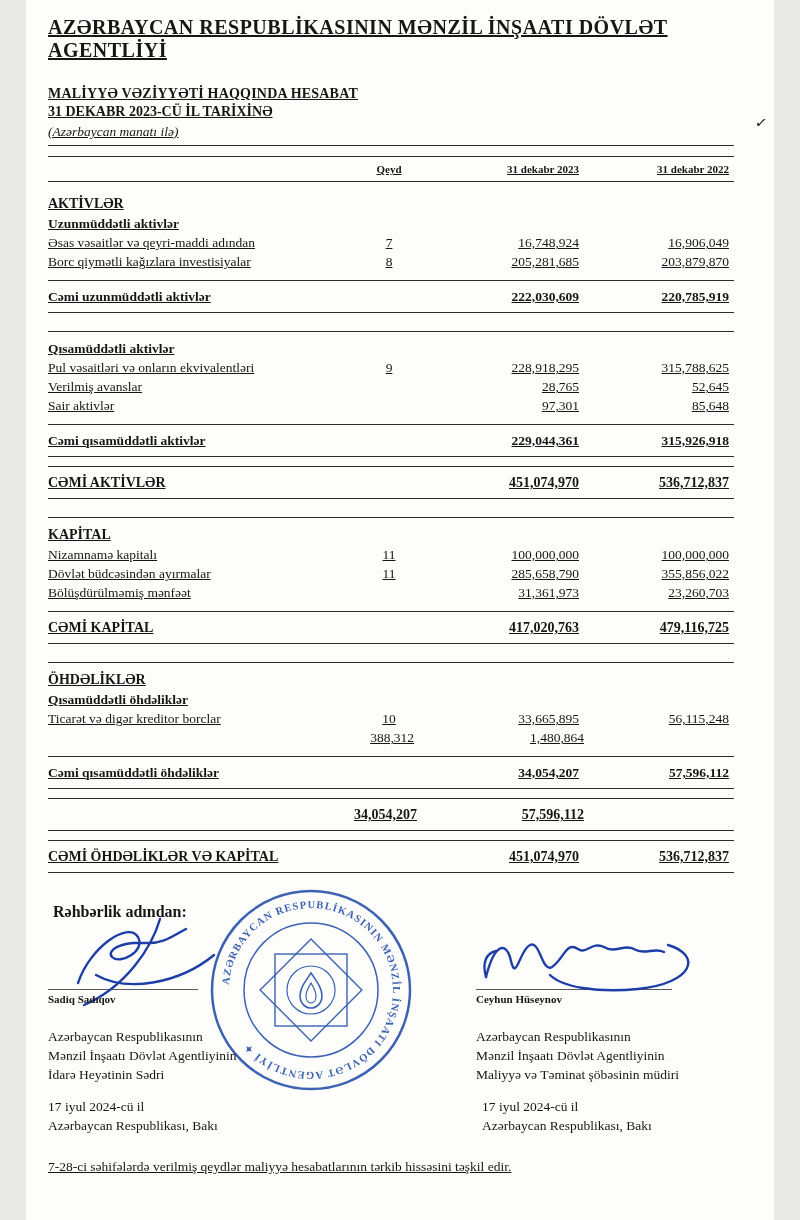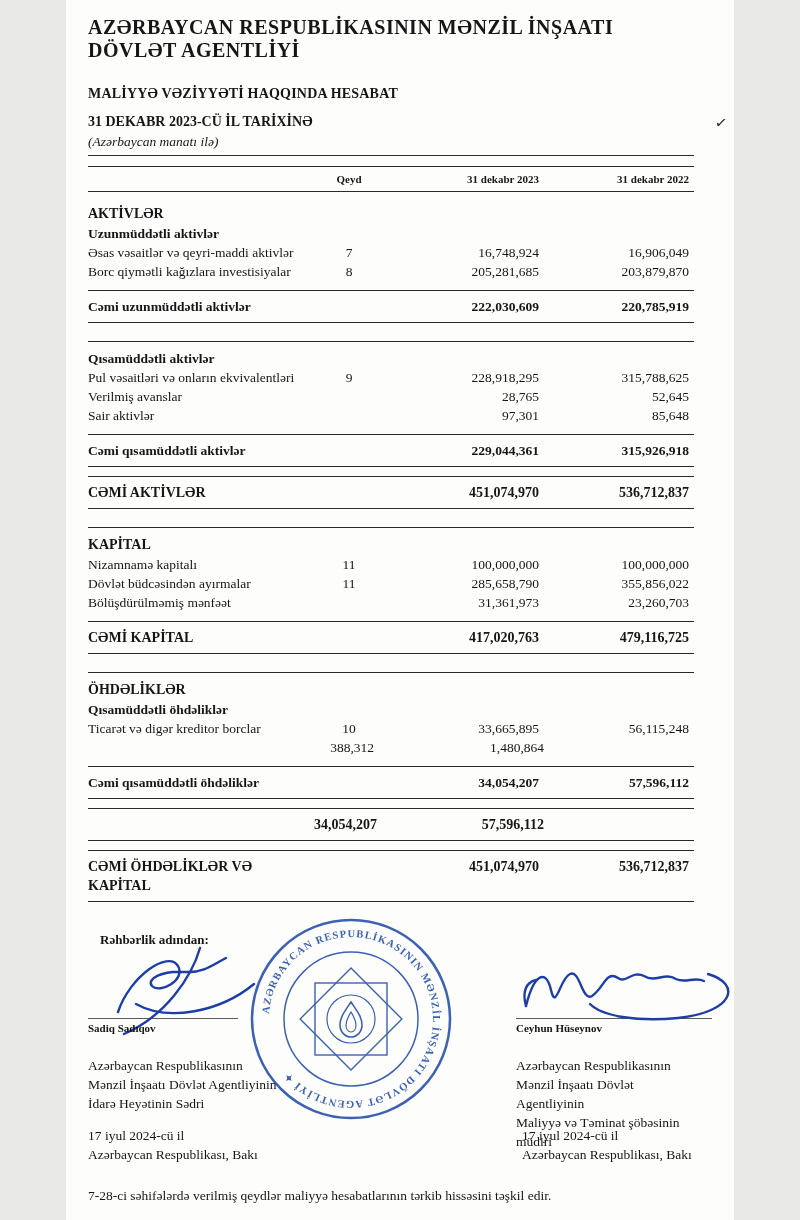--- a/index.html
+++ b/index.html
@@ -1,24 +1,24 @@
 <!DOCTYPE html>
 <html><head>
 <meta charset="utf-8">
 <style>
   html, body { margin:0; padding:0; background:#e9e9e7; }
   .page {
-    position:relative; width:668px; height:1220px; margin:0 auto;
+    position:relative; width:748px; height:1220px; margin:0 auto;
     background:#fdfdfb; color:#161616;
     font-family:"Liberation Serif", serif;
-    box-sizing:border-box; padding:16px 40px 14px 22px; overflow:hidden;
+    box-sizing:border-box; padding:16px 40px 14px 22px; overflow:hidden;text-decoration:underline;
   }
   .doc-title { font-size:20px; font-weight:bold; letter-spacing:0.5px; }
   .report-title { margin-top:24px; font-size:14px; font-weight:bold; letter-spacing:0.2px; }
-  .report-date { margin-top:12px; font-size:14px; font-weight:bold; }
+  .report-date { margin-top:2px; font-size:14px; font-weight:bold; }
   .currency-note { margin-top:4px; font-size:13.5px; font-style:italic; padding-bottom:5px; border-bottom:1.4px solid #2a2a2a; }
 
   .thead {
     margin-top:10px; display:grid; grid-template-columns:1fr 70px 165px 145px;
     border-top:1.5px solid #2a2a2a; border-bottom:1.5px solid #2a2a2a;
     padding:6px 0; font-size:11px; font-weight:bold;
   }
   .thead .h-note { text-align:center; }
   .thead .h-2023 { text-align:right; padding-right:10px; }
   .thead .h-2022 { text-align:right; padding-right:5px; }
@@ -31,21 +31,21 @@
   .row.section { font-weight:bold; font-size:14px; line-height:20px; }
   .row.subsection { font-weight:bold; }
   .row.total, .row.total-major {
     font-weight:bold; border-top:1.5px solid #2a2a2a; border-bottom:1.5px solid #2a2a2a;
     padding:6px 0; margin-top:9px; margin-bottom:2px;
   }
   .row.total-major { font-size:14px; }
   .row.ruled { border-top:1.5px solid #2a2a2a; padding-top:7px; margin-top:18px; }
 
   .sig-section { position:relative; height:252px; margin-top:16px; }
-  .sig-heading { position:absolute; top:14px; left:12px; font-size:13px; font-weight:bold; }
+  .sig-heading { position:absolute; top:14px; left:5px; font-size:16px; font-weight:bold; }
   .stamp { position:absolute; left:160px; top:-2px; width:206px; height:206px; opacity:0.92; z-index:1; }
   .sig-svg { position:absolute; z-index:2; }
   .sig-left-svg { left:14px; top:24px; }
   .sig-right-svg { left:428px; top:36px; }
   .sig-line { position:absolute; border-bottom:1px solid #5a5a5a; z-index:0; }
   .sig-line.left { left:0; top:100px; width:150px; }
   .sig-line.right { left:428px; top:100px; width:196px; }
   .sig-name { position:absolute; top:104px; font-size:11px; font-weight:bold; z-index:3;text-align:center; }
   .sig-name.left { left:0; }
   .sig-name.right { left:428px; }
@@ -84,21 +84,21 @@
         <div class="cell v2023"></div>
         <div class="cell v2022"></div>
       </div>
       <div class="row subsection">
         <div class="cell label">Uzunmüddətli aktivlər</div>
         <div class="cell note"></div>
         <div class="cell v2023"></div>
         <div class="cell v2022"></div>
       </div>
       <div class="row item">
-        <div class="cell label">Əsas vəsaitlər və qeyri-maddi aktivlər</div>
+        <div class="cell label">Əsas vəsaitlər və qeyri-maddi adından</div>
         <div class="cell note">7</div>
         <div class="cell v2023">16,748,924</div>
         <div class="cell v2022">16,906,049</div>
       </div>
       <div class="row item">
         <div class="cell label">Borc qiymətli kağızlara investisiyalar</div>
         <div class="cell note">8</div>
         <div class="cell v2023">205,281,685</div>
         <div class="cell v2022">203,879,870</div>
       </div>

